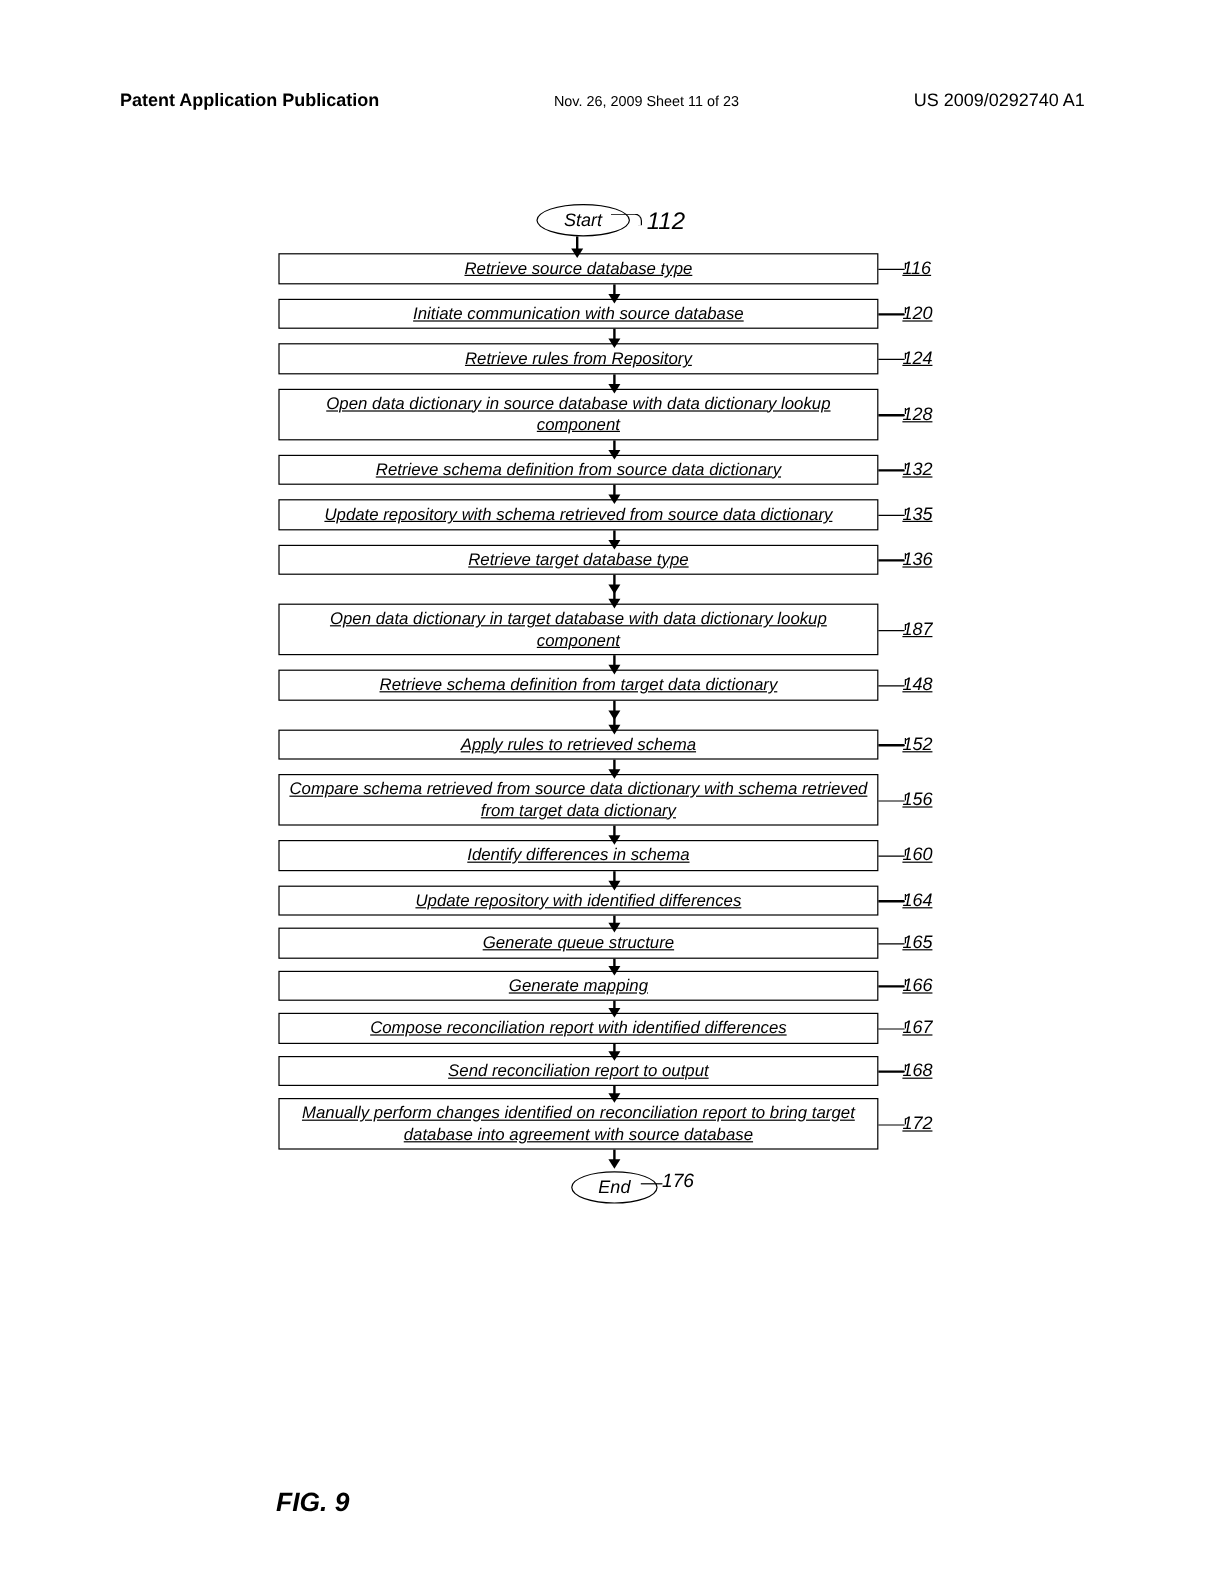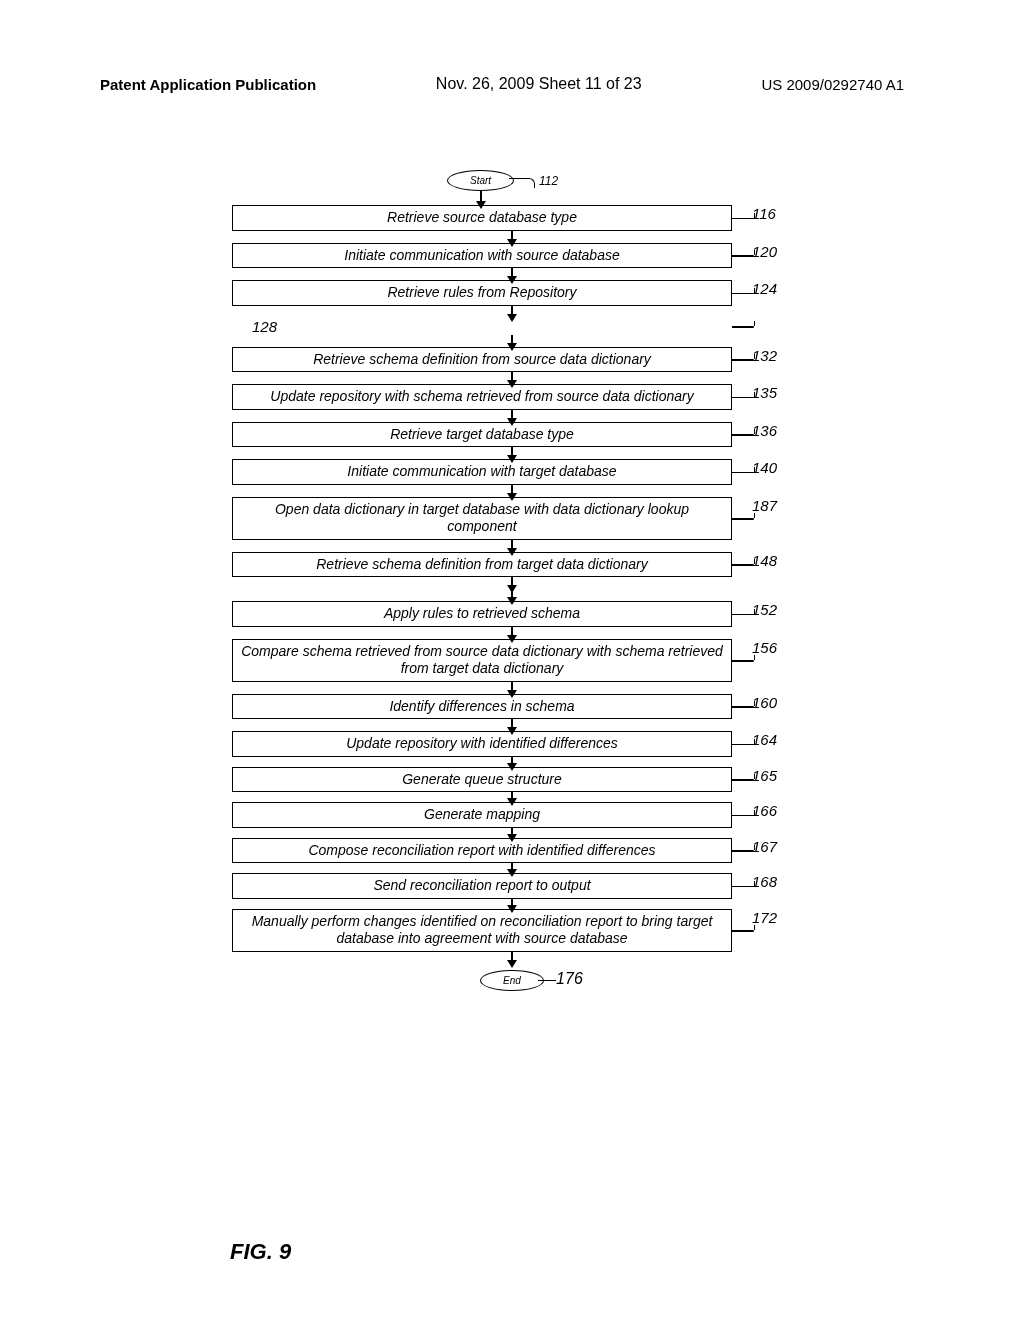--- a/index.html
+++ b/index.html
@@ -14,46 +14,47 @@
       position: absolute;
       top: 75px;
       left: 0;
       right: 0;
       padding: 0 120px 0 100px;
       display: flex;
       justify-content: space-between;
       align-items: center;
     }
     .header-left { font-size: 15px; font-weight: bold; }
-    .header-center { font-size: 16px; }
+    .header-center { font-size: 12px; }
     .header-right { font-size: 15px; }
     .diagram {
       position: absolute;
       top: 170px;
       left: 50%;
       transform: translateX(-50%);
       width: 560px;
       display: flex;
       flex-direction: column;
       align-items: center;
     }
     .oval {
       border: 1.5px solid #000;
       border-radius: 50%;
       padding: 4px 22px;
       font-style: italic;
-      font-size: 10px;
+      font-size: 15px;
       display: inline-block;
       position: relative;
     }
     .step-row {
       display: flex;
-      align-items: flex-start;
+      align-items: center;
       width: 100%;
       position: relative;
+      text-decoration: underline;
     }
     .step-box {
       border: 1.5px solid #000;
       width: 500px;
       padding: 3px 6px;
       text-align: center;
       font-style: italic;
       font-size: 14px;
       line-height: 1.25;
       display: flex;
@@ -90,21 +91,21 @@
     .figure-label {
       position: absolute;
       bottom: 55px;
       left: 230px;
       font-weight: bold;
       font-style: italic;
       font-size: 22px;
     }
     .start-group { position: relative; align-self: flex-start; margin-left: 215px; }
     .start-ref-connector { position: absolute; width: 26px; border-top: 1.5px solid #000; border-right: 1.5px solid #000; height: 10px; top: 8px; left: 62px; border-top-right-radius: 6px; }
-    .start-ref-label { position: absolute; font-style: italic; font-size: 12px; top: 4px; left: 92px; text-align: center; }
+    .start-ref-label { position: absolute; font-style: italic; font-size: 20px; top: 4px; left: 92px; text-align: center; }
     .box-ref-connector { position: absolute; width: 22px; height: 1.5px; background: #000; top: 50%; left: 500px; border-radius: 0 2px 2px 0; }
     .box-ref-connector::before { content:''; position:absolute; right:-1px; top:-5px; width:1.5px; height:5px; background:#000; }
     .end-group { position: relative; align-self: center; margin-top:6px;}
     .end-ref { position: absolute; font-style: italic; font-size: 16px; left: 76px; top: 0px; }
     .end-connector { position: absolute; width: 18px; border-top: 1.5px solid #000; top: 10px; left: 58px; }
   </style>
 </head>
 <body>
 
 <div class="header">
@@ -137,20 +138,21 @@
   <div class="arrow"></div>
 
   <div class="step-row">
     <div class="step-box">Retrieve rules from Repository</div>
     <span class="box-ref-connector"></span>
     <span class="ref-label">124</span>
   </div>
   <div class="arrow"></div>
 
   <div class="step-row">
+    <div class="step-box">Open data dictionary in source database with data dictionary lookup component</div>
     <span class="box-ref-connector"></span>
     <span class="ref-label">128</span>
   </div>
   <div class="arrow"></div>
 
   <div class="step-row">
     <div class="step-box">Retrieve schema definition from source data dictionary</div>
     <span class="box-ref-connector"></span>
     <span class="ref-label">132</span>
   </div>
@@ -163,25 +165,20 @@
   </div>
   <div class="arrow"></div>
 
   <div class="step-row">
     <div class="step-box">Retrieve target database type</div>
     <span class="box-ref-connector"></span>
     <span class="ref-label">136</span>
   </div>
   <div class="arrow"></div>
 
-  <div class="step-row">
-    <div class="step-box">Initiate communication with target database</div>
-    <span class="box-ref-connector"></span>
-    <span class="ref-label">140</span>
-  </div>
   <div class="arrow"></div>
 
   <div class="step-row">
     <div class="step-box">Open data dictionary in target database with data dictionary lookup component</div>
     <span class="box-ref-connector"></span>
     <span class="ref-label">187</span>
   </div>
   <div class="arrow"></div>
 
   <div class="step-row">

